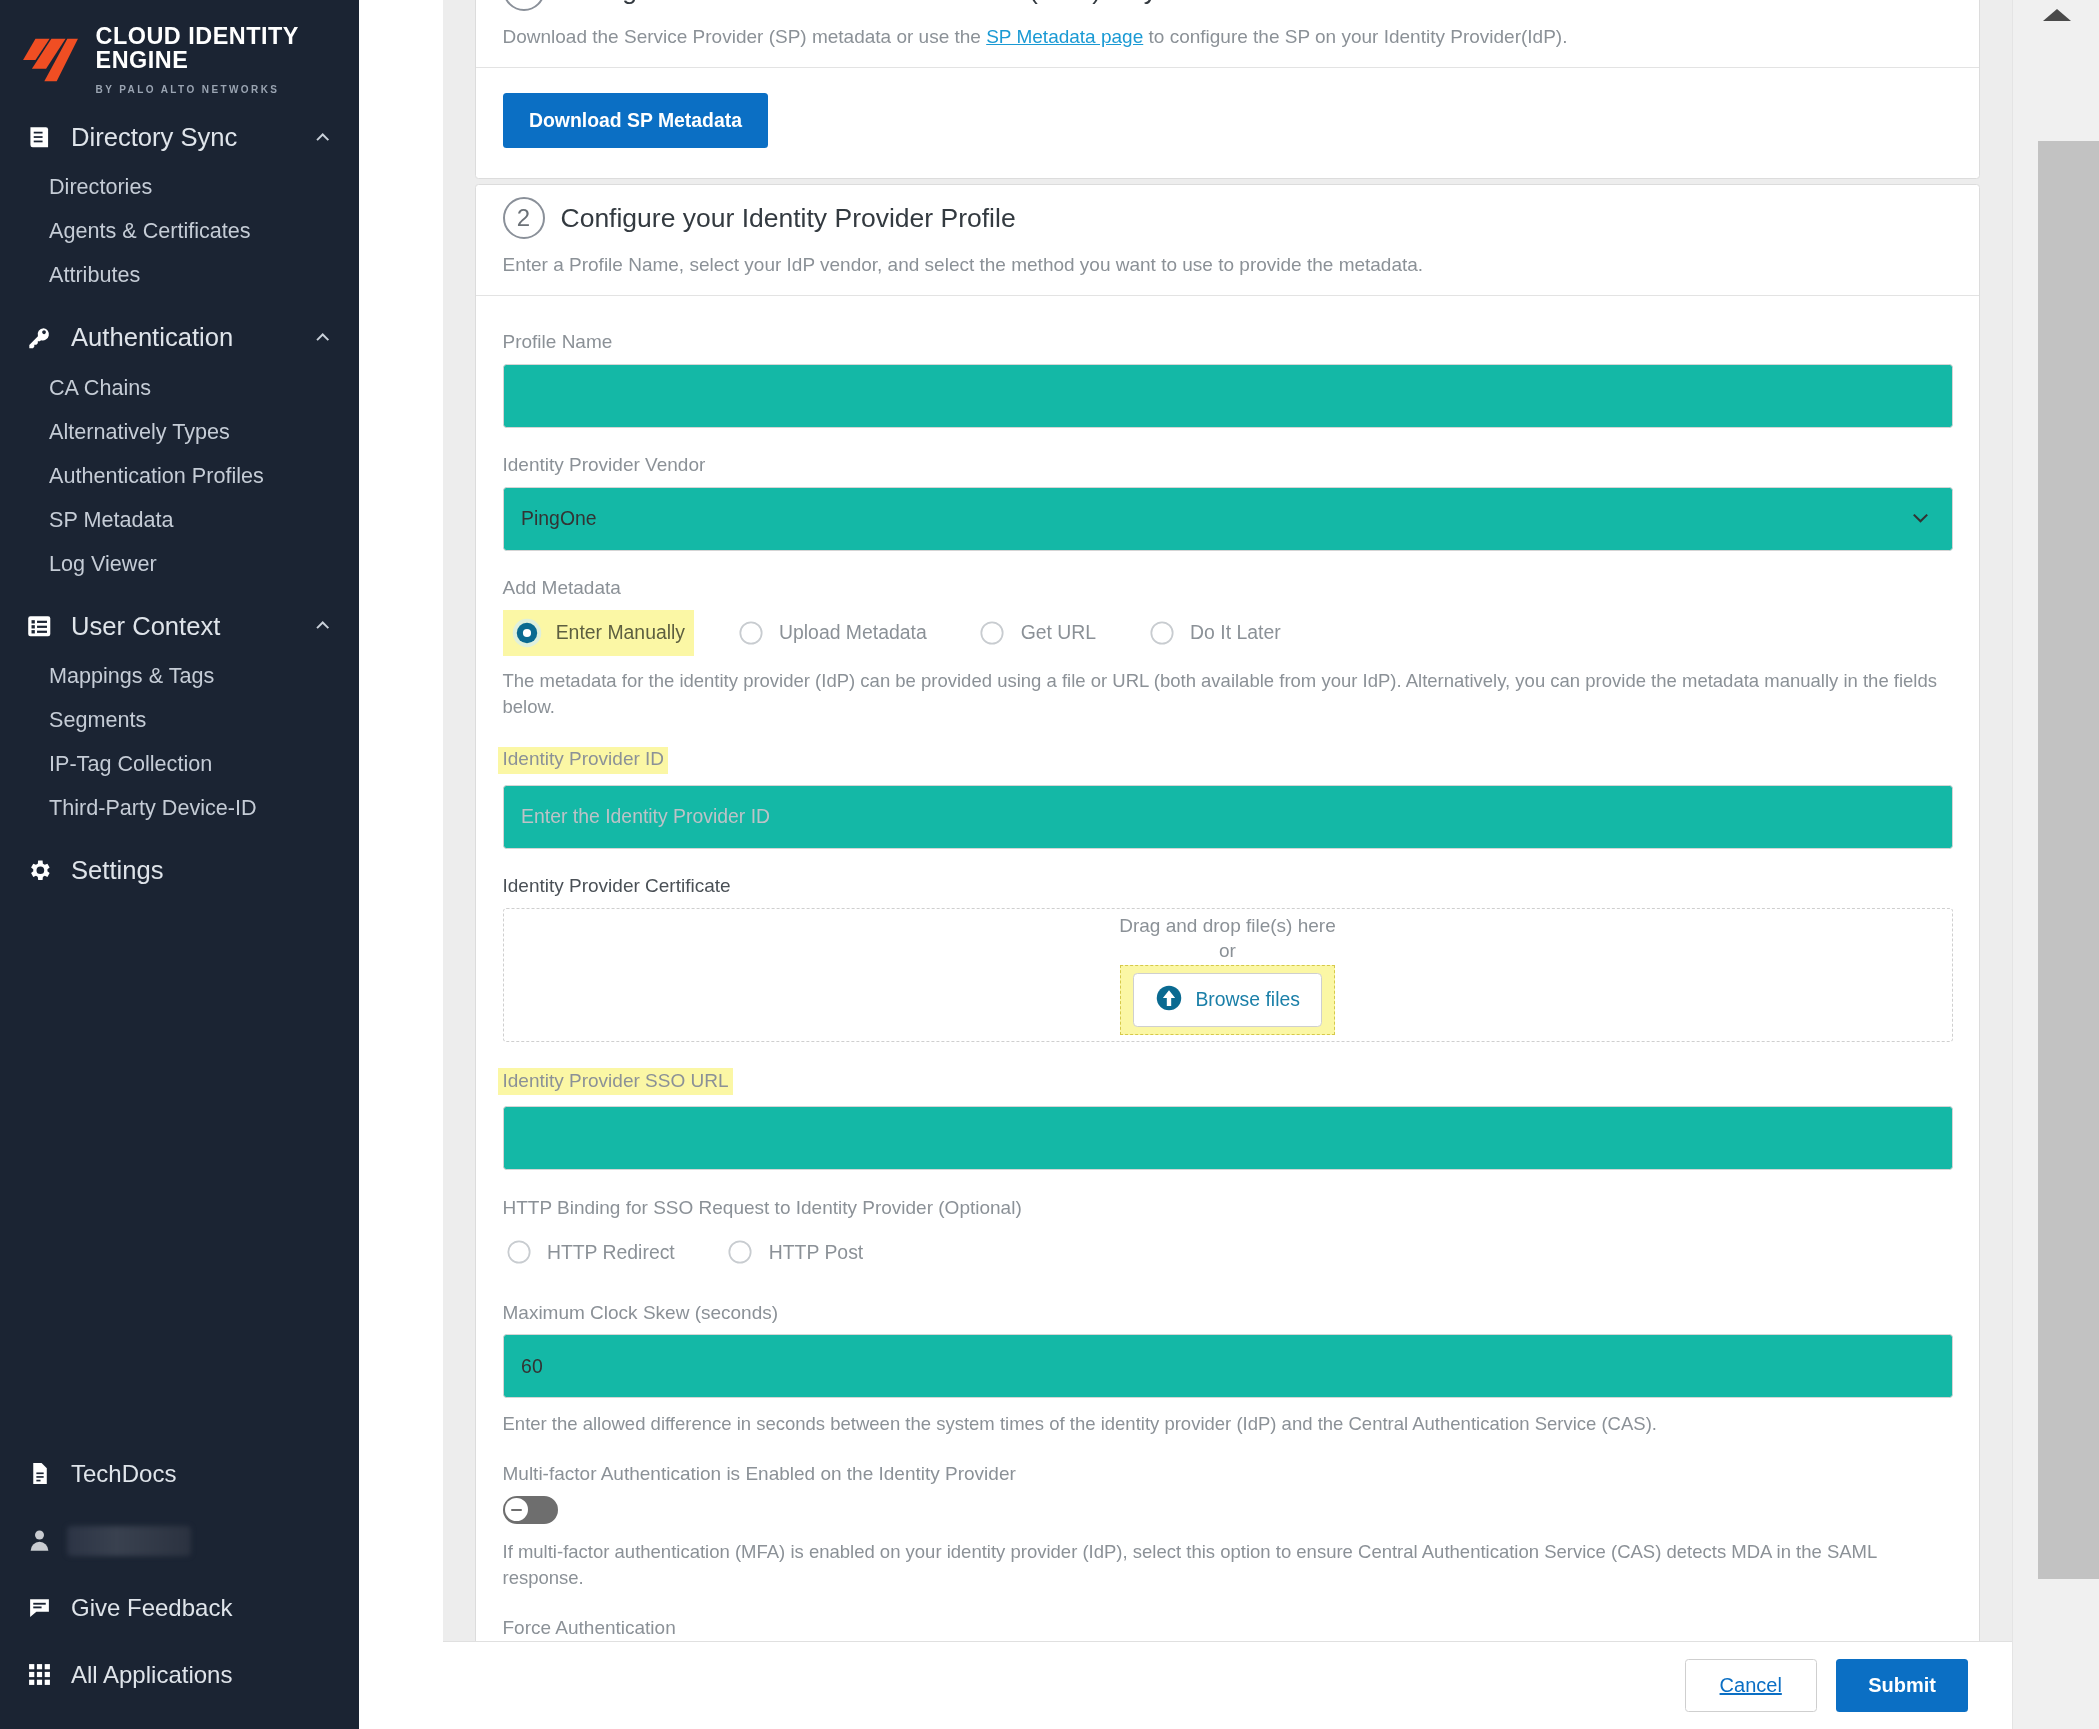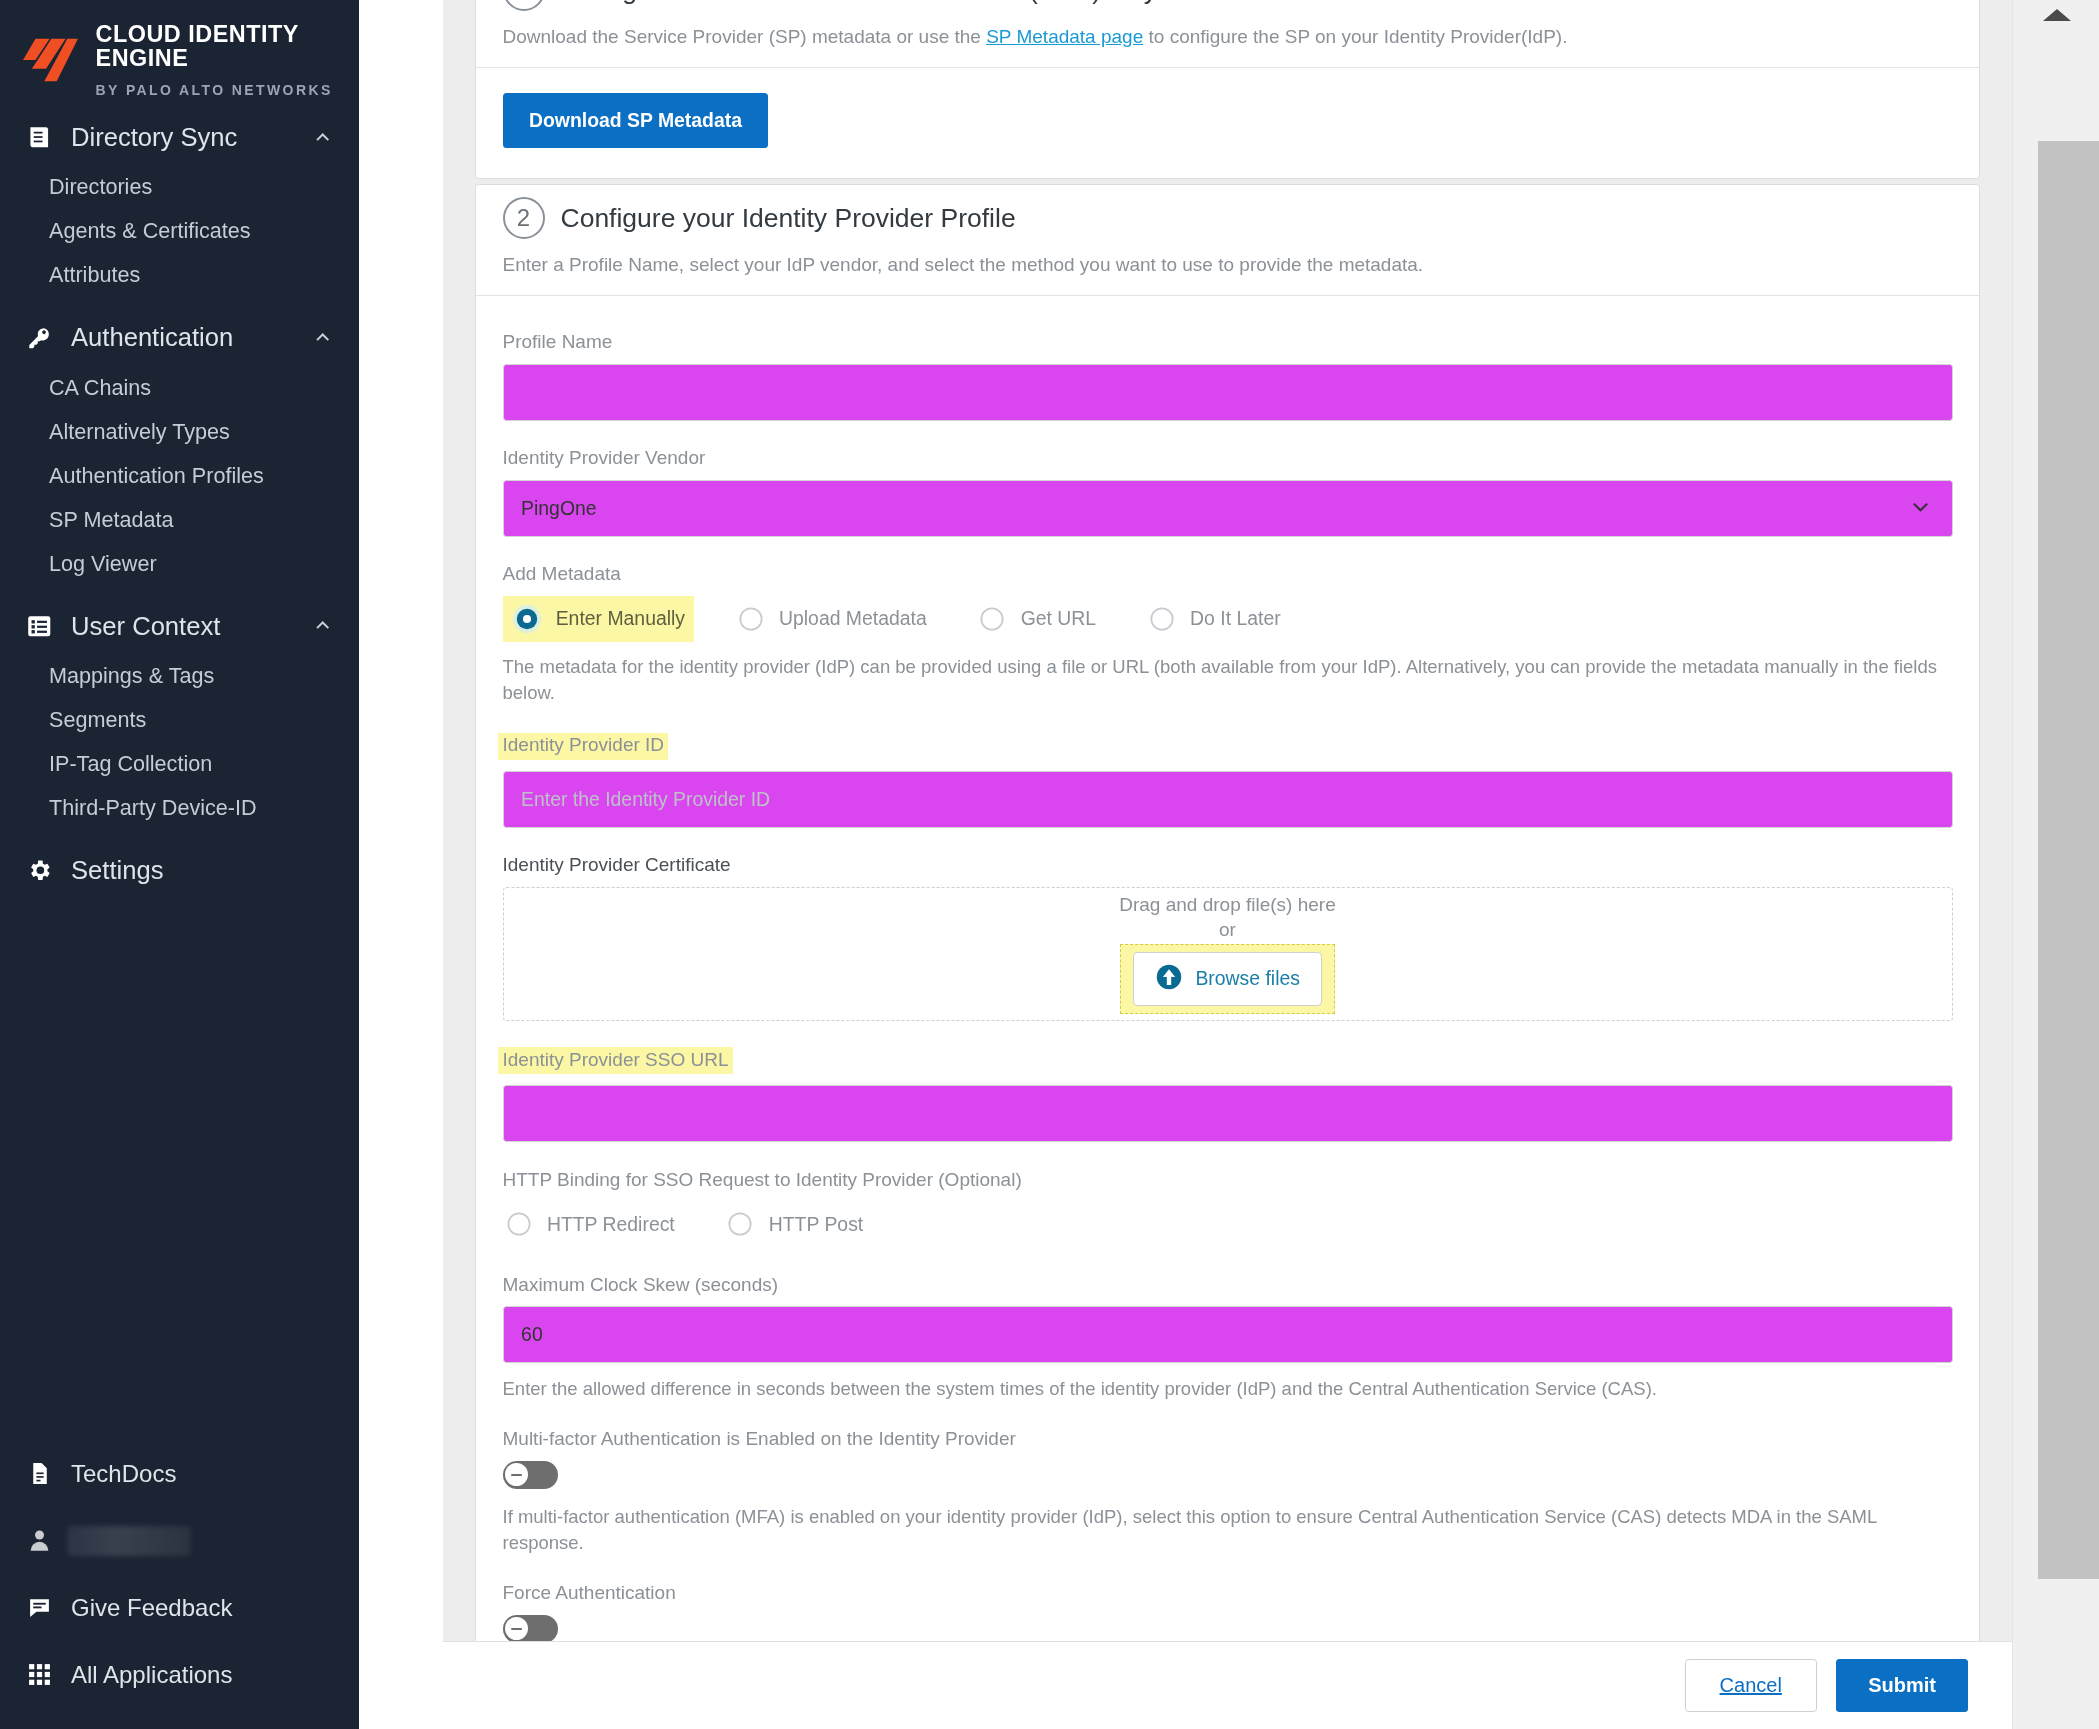--- a/index.html
+++ b/index.html
@@ -15,21 +15,21 @@
   
   #sidebar {
     position:absolute; left:0; top:0; width:359px; height:1729px;
     background:#1b2433; color:#c9d0d9;
     display:flex; flex-direction:column;
   }
   .brand { display:flex; align-items:center; gap:17.6px; padding:23px 0 0 23px; height:97px;}
   .brand-logo { width:55px; height:46px; position:relative; flex:0 0 auto; }
   .brand-text { display:flex; flex-direction:column; gap:4.4px; }
   .brand-title { color:#fff; font-weight:bold; font-size:23.4px; letter-spacing:0.5px; line-height:1; }
-  .brand-sub { color:#9aa4b2; font-weight:bold; font-size:14px; letter-spacing:2.4px; line-height:1;margin-top:8px; }
+  .brand-sub { color:#9aa4b2; font-weight:bold; font-size:10px; letter-spacing:2.4px; line-height:1;margin-top:8px; }
 
   .nav { margin-top:12.4px; }
   .nav-group {
     display:flex; align-items:center; height:56px; padding:0 26.5px 0 23px; cursor:pointer;
   }
   .nav-group .gicon { width:32px; height:32px; flex:0 0 auto; display:flex; align-items:center; justify-content:center; }
   .nav-group .glabel { font-size:25.6px; color:#dfe4ea; margin-left:16px; flex:1; font-weight:400; }
   .chev { width:19.4px; height:19.4px; flex:0 0 auto; }
   .nav-item {
     height:44px; display:flex; align-items:center;
@@ -81,22 +81,22 @@
     font-size:19.4px; font-weight:bold; padding:16px 26.5px; cursor:pointer;
     font-family:"Liberation Sans", sans-serif;
   }
 
   
   .field { margin-top:26.5px; }
   .flabel { font-size:19px; color:#8b9197; display:block; margin-bottom:10.6px; }
   .flabel.hl { background:#fbf7a5; display:inline-block; padding:1.8px 4.4px 3.5px 4.4px; margin-left:-4.4px; }
   .flabel.dark { color:#4a5056; }
   .input {
-    width:100%; height:57px; border:0.9px solid #d5d5d5; border-radius:3.5px;
-    background:#d946ef; font-size:19.4px; color:#333; padding:0 17.6px;
+    width:100%; height:64px; border:0.9px solid #d5d5d5; border-radius:3.5px;
+    background:#14b8a6; font-size:19.4px; color:#333; padding:0 17.6px;
     font-family:"Liberation Sans", sans-serif;
   }
   .input::placeholder { color:#bdc2c7; }
   .select-wrap { position:relative; }
   .select-wrap .caret {
     position:absolute; right:21px; top:50%; transform:translateY(-50%);
     pointer-events:none;
   }
 
   .radio-row { display:flex; align-items:center; margin-top:3.5px; }

